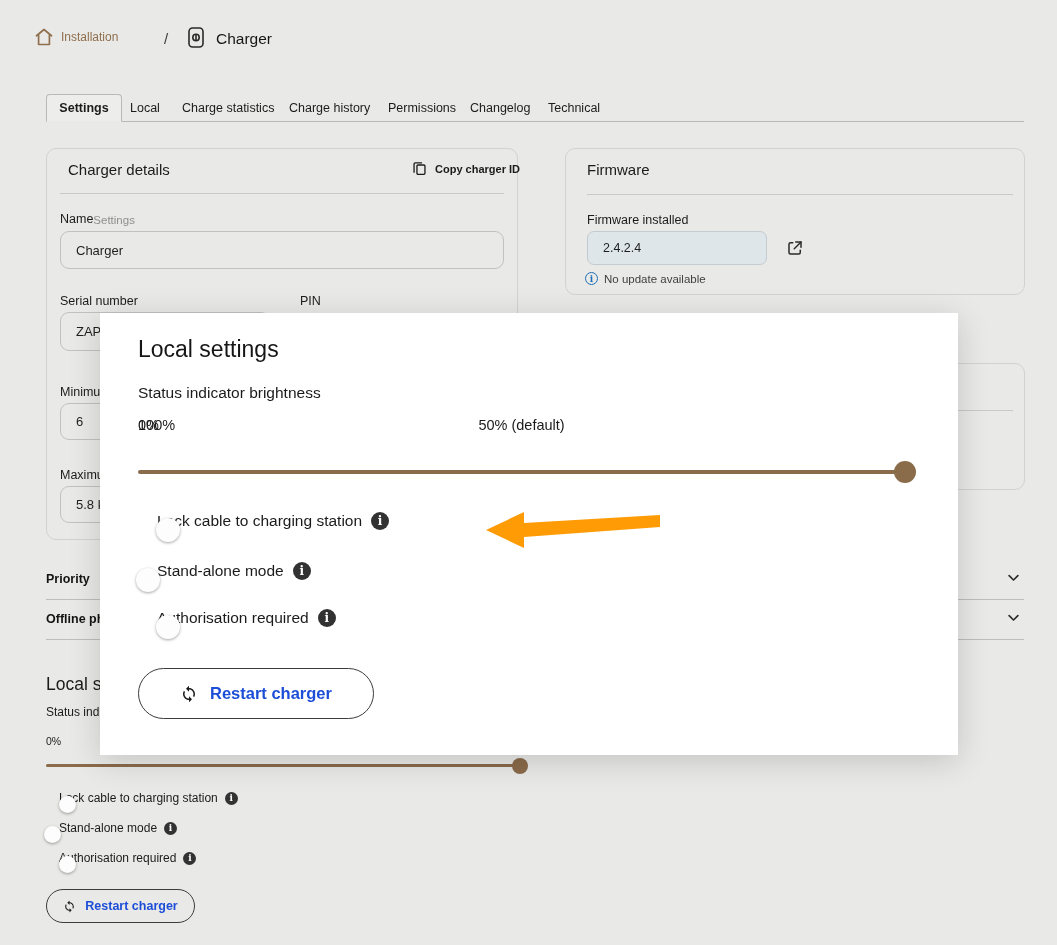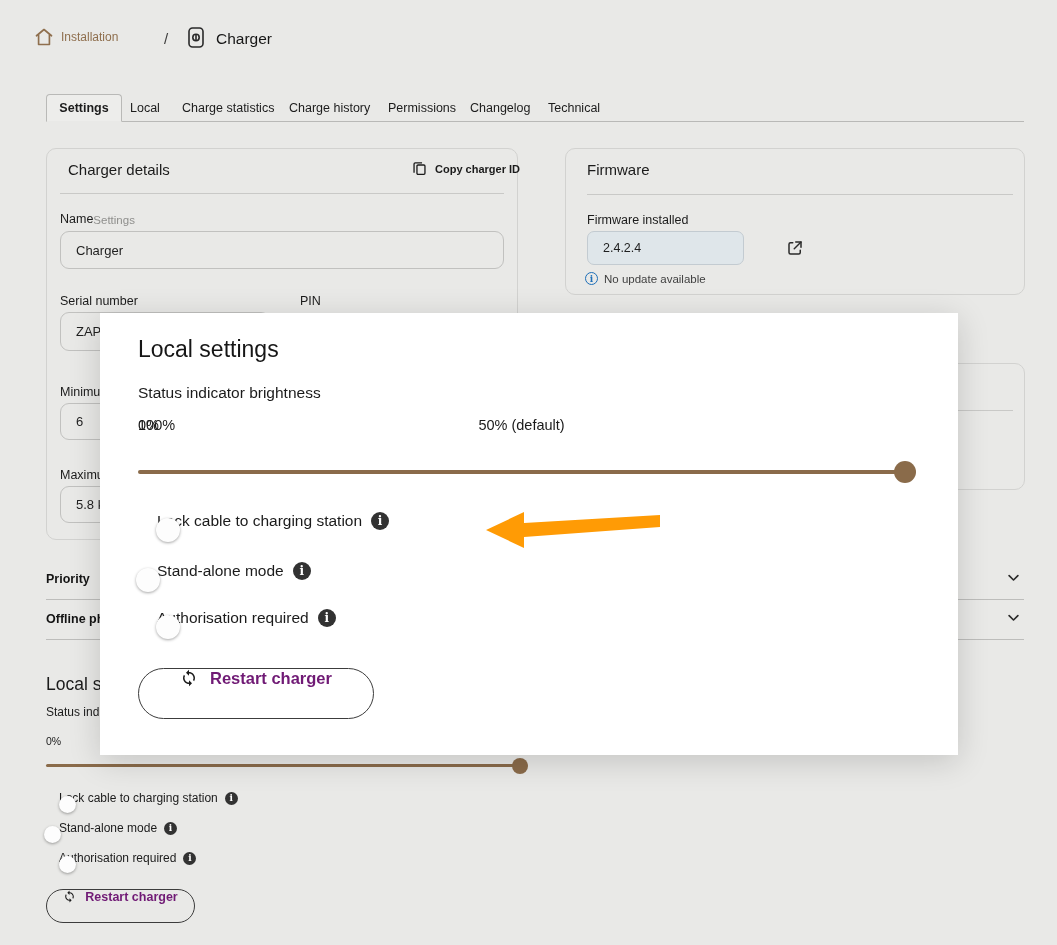--- a/index.html
+++ b/index.html
@@ -91,23 +91,23 @@
   
   .slider { position:absolute; }
   .slider .fill { position:absolute; left:0; top:0; height:100%; width:var(--pct);
                   background:var(--brown); border-radius:3px; }
   .slider .thumb { position:absolute; top:50%; left:var(--pct);
                    transform:translate(-50%,-50%); border-radius:50%; background:var(--brown); }
   .slider.lg { height:4px; } .slider.lg .thumb { width:22px; height:22px; }
   .slider.sm { height:3px; } .slider.sm .thumb { width:16px; height:16px; }
 
   
-  .restart-btn { display:flex; align-items:flex-start; justify-content:center; gap:12px;
+  .restart-btn { display:flex; align-items:center; justify-content:center; gap:12px;
                  border:1.5px solid #3c3c3c; border-radius:28px; background:transparent;
-                 color:#701a75; cursor:pointer; }
+                 color:#1d4ed8; cursor:pointer; }
   .restart-btn.lg { font-size:16.5px; font-weight:bold; }
   .restart-btn.sm { font-size:12.5px; font-weight:bold; gap:9px; }
 
   
   #overlay { left:100px; top:313px; width:858px; height:442px; background:#ffffff;
              box-shadow:0 6px 30px rgba(0,0,0,.16); z-index:10; }
   .overlay-title { font-size:23px; color:#161616; }
   .overlay-sub { font-size:15.5px; color:#1b1b1b; }
   .slider-tick { font-size:14.5px; color:#1b1b1b; }
 
@@ -181,21 +181,21 @@
 
   <div class="abs field-label" style="left:60px; top:468px;">Maximum</div>
   <div class="abs input" style="left:60px; top:486px; width:210px; height:37px;">
     <span>5.8 kW</span>
   </div>
 
   <div class="abs card" style="left:565px; top:148px; width:460px; height:147px;"></div>
   <div class="abs card-title" style="left:587px; top:161px;">Firmware</div>
   <div class="abs divider" style="left:587px; top:194px; width:426px;"></div>
   <div class="abs field-label" style="left:587px; top:213px;">Firmware installed</div>
-  <div class="abs input fw" style="left:587px; top:231px; width:157px; height:34px;">
+  <div class="abs input fw" style="left:587px; top:231px; width:180px; height:34px;">
     <span>2.4.2.4</span>
   </div>
   <div class="abs" style="left:786px; top:239px;">
     <svg width="18" height="18" viewBox="0 0 24 24" fill="none" stroke="#2a2a2a" stroke-width="2" stroke-linecap="round" stroke-linejoin="round">
       <path d="M9 5H6a2 2 0 0 0-2 2v11a2 2 0 0 0 2 2h11a2 2 0 0 0 2-2v-3"></path>
       <path d="M13 4h7v7"></path>
         <path d="M20 4 11 13"></path>
     </svg>
   </div>
   <div class="abs info-inline" style="left:585px; top:272px;">

